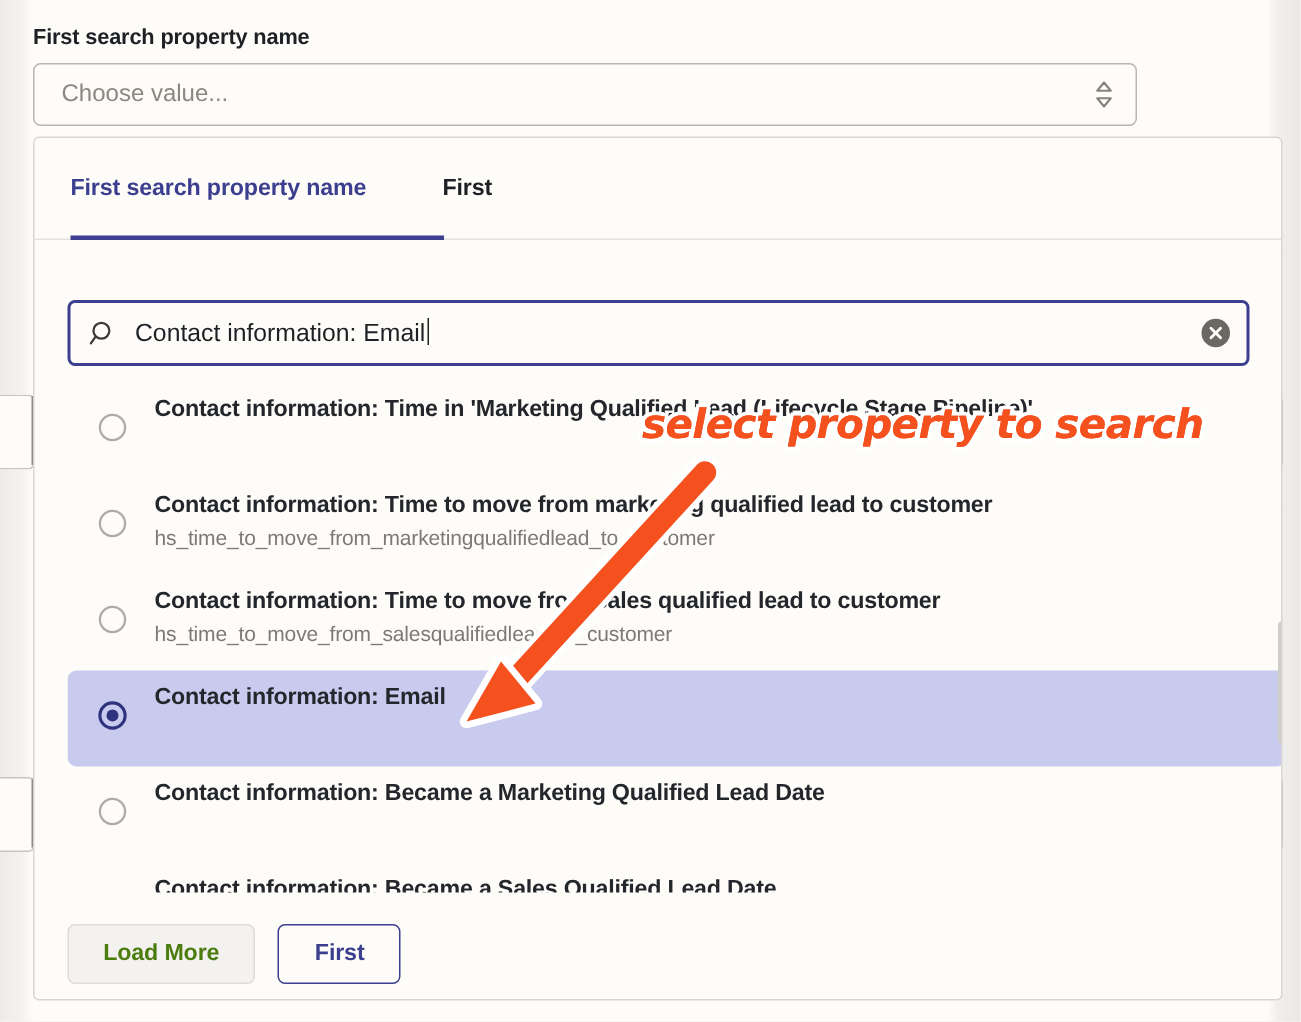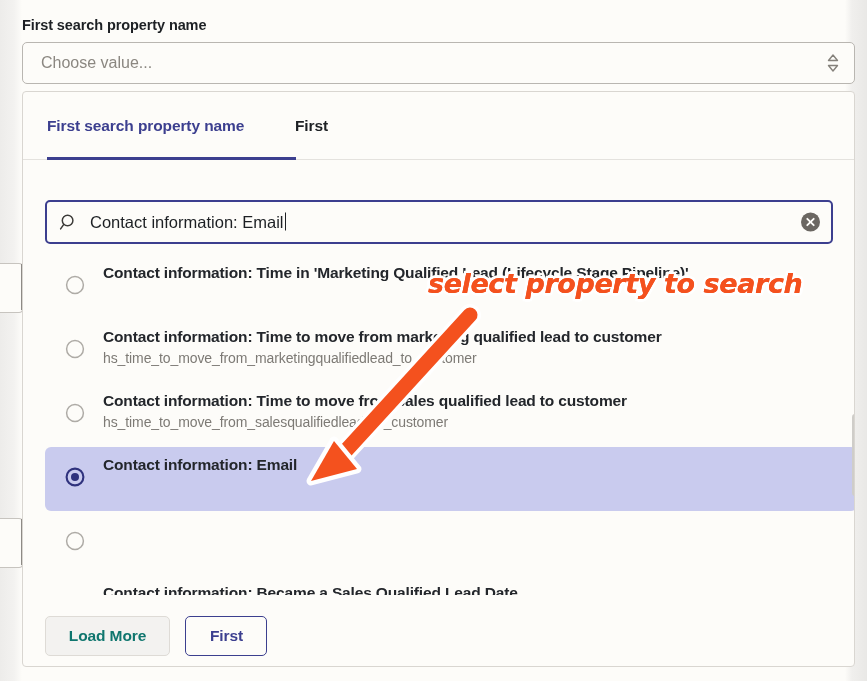--- a/index.html
+++ b/index.html
@@ -49,21 +49,21 @@
     left: 22px; top: 17px;
     font-size: 14.5px;
     font-weight: bold;
     color: #1d2024;
     letter-spacing: -0.1px;
   }
 
   .select-box {
     position: absolute;
     left: 22px; top: 42px;
-    width: 833px; height: 42px;
+    width: 736px; height: 42px;
     box-sizing: border-box;
     background: #fdfcf9;
     border: 1px solid #b9b6b1;
     border-radius: 5px;
   }
   .select-placeholder {
     position: absolute;
     left: 18px; top: 50%;
     transform: translateY(-50%);
     font-size: 16px;
@@ -236,21 +236,21 @@
     font-size: 15.5px;
     font-weight: bold;
     letter-spacing: -0.1px;
     border-radius: 5px;
     text-align: center;
     cursor: pointer;
   }
   .btn-load {
     background: #f3f2f0;
     border: 1px solid #dedbd6;
-    color: #0f766e;
+    color: #4d7c0f;
     min-width: 125px;
   }
   .btn-clear {
     background: #fdfcf9;
     border: 1.5px solid #3c3f8f;
     color: #3c3f8f;
     min-width: 82px;
     margin-left: 11px;
   }
 
@@ -380,20 +380,21 @@
             </svg></span>
           <div class="option-texts">
             <div class="option-title">Contact information: Email</div>
           </div>
         </div>
         <div class="option-row">
           <span class="option-radio"><svg viewBox="0 0 20 20" width="20" height="20">
               <circle cx="10" cy="10" r="8.4" fill="none" stroke="#aeaba6" stroke-width="1.5"></circle>
             </svg></span>
           <div class="option-texts">
+            <div class="option-title">Contact information: Became a Marketing Qualified Lead Date</div>
           </div>
         </div>
         <div class="option-row">
           <div class="option-texts">
             <div class="option-title">Contact information: Became a Sales Qualified Lead Date</div>
             <div class="option-sub"></div>
           </div>
         </div>
       </div>
 

